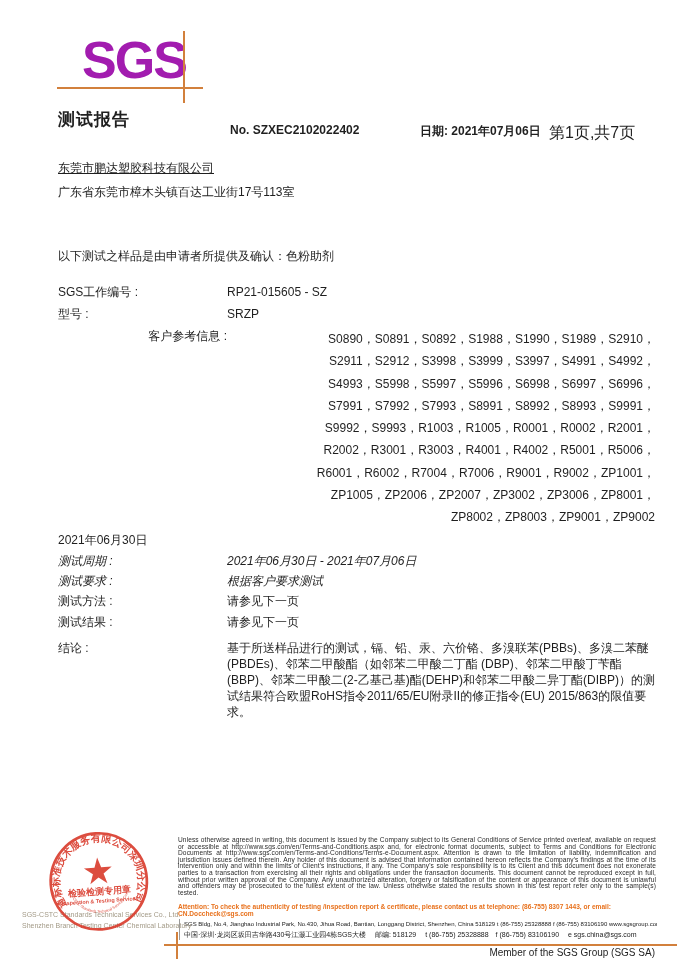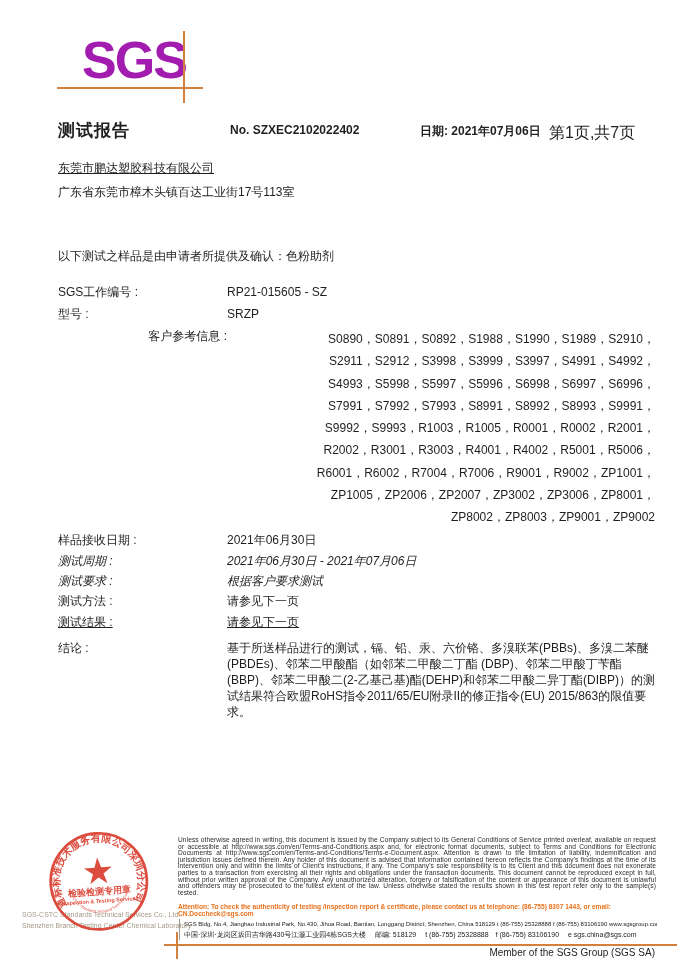--- a/index.html
+++ b/index.html
@@ -11,37 +11,37 @@
   }
   
   .logo-text {
     position: absolute; left: 82px; top: 30px;
     font-size: 52px; font-weight: bold; color: #a21caf;
     letter-spacing: -2px; font-family: "Liberation Sans", sans-serif;
   }
   .logo-hline { position: absolute; left: 57px; top: 87px; width: 146px; height: 2px; background: #d2803c; }
   .logo-vline { position: absolute; left: 183px; top: 31px; width: 2px; height: 72px; background: #d2803c; }
   
-  .title { position: absolute; left: 58px; top: 119px; font-size: 17px; font-weight: bold; letter-spacing: 1px; }
+  .title { position: absolute; left: 58px; top: 108px; font-size: 17px; font-weight: bold; letter-spacing: 1px; }
   .report-no { position: absolute; left: 230px; top: 123px; font-size: 12px; font-weight: 600; }
   .report-date { position: absolute; left: 420px; top: 123px; font-size: 12px; font-weight: 600; }
   .page-info { position: absolute; left: 549px; top: 123px; font-size: 16px; font-weight: 400; }
   
   .applicant-name { position: absolute; left: 58px; top: 160px; font-size: 12px; text-decoration: underline; }
   .applicant-address { position: absolute; left: 58px; top: 184px; font-size: 12px; }
   
   .main { position: absolute; left: 58px; top: 248px; width: 597px; font-size: 12px; }
   .intro { line-height: 16px; margin-bottom: 20px; }
   .row { display: flex; align-items: flex-start; }
   .row .label { width: 169px; flex: none; line-height: 16px; }
   .row .value { flex: 1; line-height: 16px; }
   .row-gap6 { margin-bottom: 6px; }
   .row-gap5 { margin-bottom: 5px; }
   .row-gap4 { margin-bottom: 4px; font-style: italic; }
-  .row-gap10 { margin-bottom: 10px; text-decoration: underline; }
+  .row-gap10 { margin-bottom: 10px; }
   .ref-line { line-height: 22.3px; text-align: right; }
   .ref-block { margin-bottom: 3px; }
   .conclusion-text { line-height: 18px; width: 421px; }
   
   .legal {
     position: absolute; left: 178px; top: 837px; width: 478px;
     font-size: 6.6px; line-height: 6.6px; letter-spacing: 0.1px;
     text-align: justify; color: #2b2b2b;
   }
   .attention {
@@ -100,21 +100,20 @@
         <div class="ref-line">S7991，S7992，S7993，S8991，S8992，S8993，S9991，</div>
         <div class="ref-line">S9992，S9993，R1003，R1005，R0001，R0002，R2001，</div>
         <div class="ref-line">R2002，R3001，R3003，R4001，R4002，R5001，R5006，</div>
         <div class="ref-line">R6001，R6002，R7004，R7006，R9001，R9002，ZP1001，</div>
         <div class="ref-line">ZP1005，ZP2006，ZP2007，ZP3002，ZP3006，ZP8001，</div>
         <div class="ref-line">ZP8002，ZP8003，ZP9001，ZP9002</div>
       </div>
     </div>
 
     <div class="row row-gap5">
-      <div class="label">样品接收日期 :</div>
       <div class="value">2021年06月30日</div>
     </div>
 
     <div class="row row-gap4">
       <div class="label">测试周期 :</div>
       <div class="value">2021年06月30日 - 2021年07月06日</div>
     </div>
 
     <div class="row row-gap4">
       <div class="label">测试要求 :</div>

